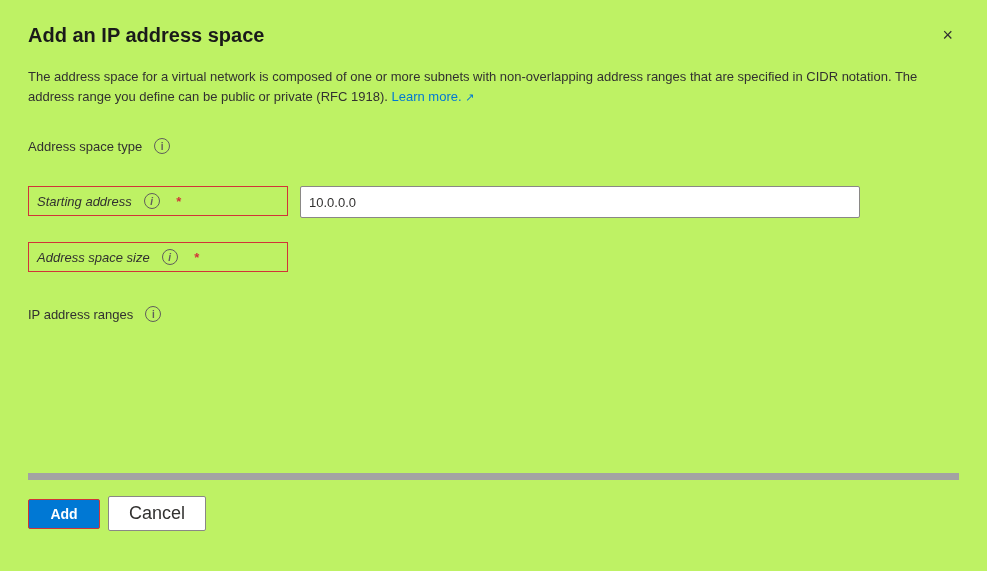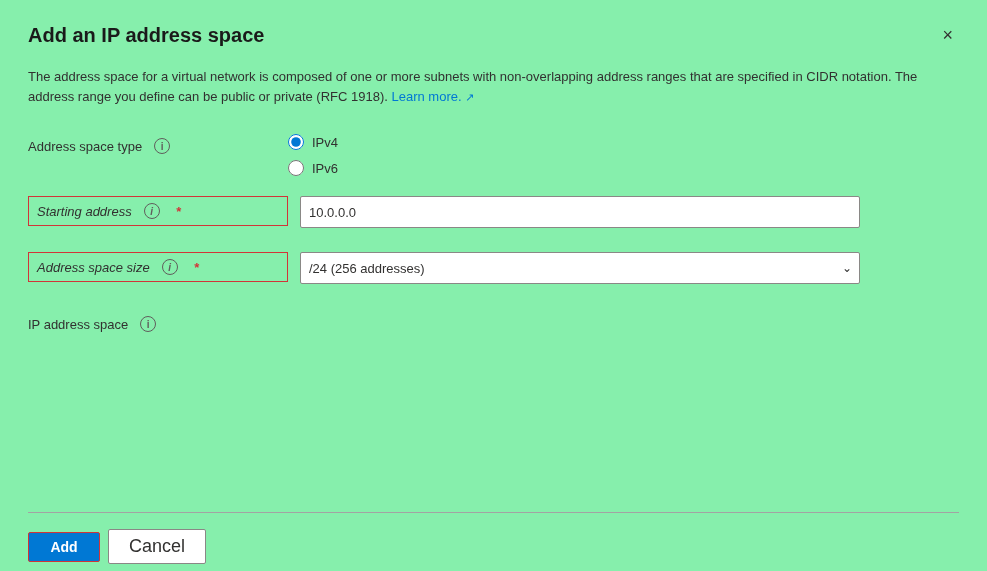--- a/index.html
+++ b/index.html
@@ -7,25 +7,25 @@
       font-family: 'Segoe UI', Arial, sans-serif;
       background: #f3f3f3;
       display: flex;
       align-items: center;
       justify-content: center;
       min-height: 100vh;
       font-size: 14px;
       color: #323130;
     }
     .dialog {
-      background: #86efac;
+      background: #bef264;
       width: 987px;
       min-height: 571px;
       position: relative;
-      padding: 24px 28px 7px 28px;
+      padding: 24px 28px 40px 28px;
       display: flex;
       flex-direction: column;
       justify-content: flex-end;
     }
     .dialog-header {
       display: flex;
       align-items: flex-start;
       justify-content: space-between;
       margin-bottom: 20px;
     }
@@ -160,21 +160,21 @@
       pointer-events: none;
       color: #323130;
       font-size: 12px;
     }
     .static-value {
       font-size: 13px;
       color: #323130;
       padding-top: 8px;
     }
     .dialog-footer {
-      border-top: 1px solid #a3a3a3;
+      border-top: 7px solid #a3a3a3;
       padding-top: 16px;
       margin-top: 46px;
       display: flex;
       align-items: center;
       gap: 8px;
     }
     .btn-add {
       background: #0078d4;
       color: white;
       border: 1.5px solid #d13438;
@@ -218,68 +218,44 @@
     </a>
   </p>
 
   <div class="form-section">
 
     <div class="form-row">
       <div class="form-label">
         <span>Address space type</span>
         <span class="info-icon" title="Address space type info">i</span>
       </div>
-      <div class="form-control">
-        <div class="radio-group">
-          <label class="radio-item">
-            <input type="radio" name="address-space-type" value="ipv4" checked="" style="">
-            <span>IPv4</span>
-          </label>
-          <label class="radio-item">
-            <input type="radio" name="address-space-type" value="ipv6" style="">
-            <span>IPv6</span>
-          </label>
-        </div>
-      </div>
     </div>
 
     <div class="form-row">
       <div class="form-label highlighted">
         <span>Starting address</span>
         <span class="info-icon" title="Starting address info">i</span>
         <span class="required">*</span>
       </div>
       <div class="form-control" style="padding-left: 12px;">
         <input type="text" class="text-input" value="10.0.0.0" style="">
       </div>
     </div>
 
     <div class="form-row">
       <div class="form-label highlighted">
         <span>Address space size</span>
         <span class="info-icon" title="Address space size info">i</span>
         <span class="required">*</span>
       </div>
-      <div class="form-control" style="padding-left: 12px;">
-        <div class="select-wrapper">
-          <select class="select-input">
-            <option>/8 (16777216 addresses)</option>
-            <option>/16 (65536 addresses)</option>
-            <option selected="">/24 (256 addresses)</option>
-            <option>/25 (128 addresses)</option>
-            <option>/26 (64 addresses)</option>
-          </select>
-          <span class="chevron-icon">⌄</span>
-        </div>
-      </div>
     </div>
 
     <div class="form-row">
       <div class="form-label">
-        <span>IP address space</span>
+        <span>IP address ranges</span>
         <span class="info-icon" title="IP address space info">i</span>
       </div>
     </div>
 
   </div>
 
   <div class="dialog-footer">
     <button class="btn-add">Add</button>
     <button class="btn-cancel">Cancel</button>
   </div>

